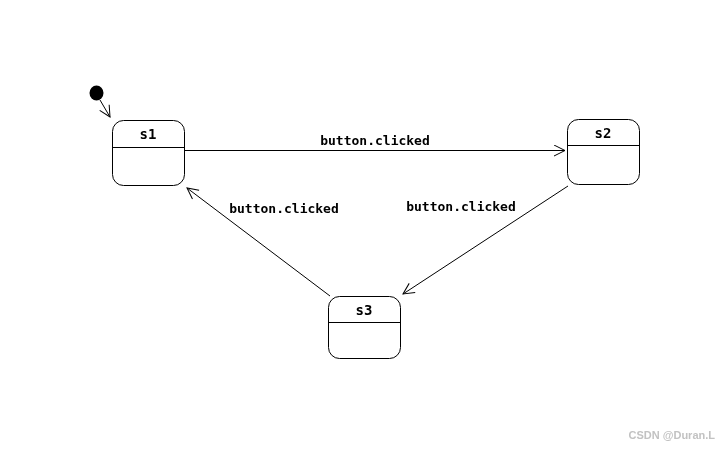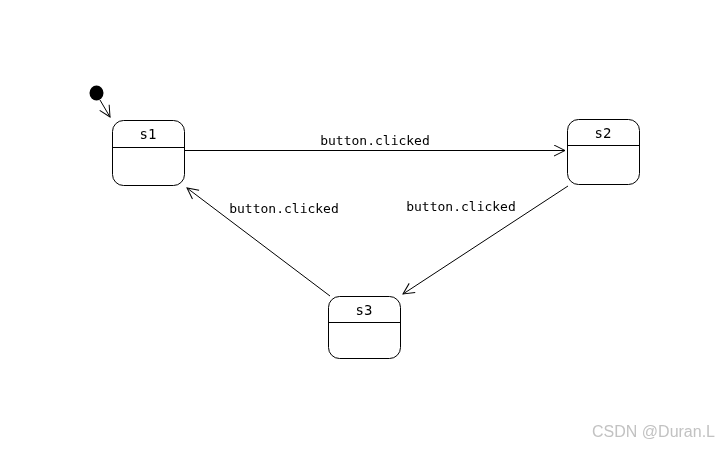--- a/index.html
+++ b/index.html
@@ -7,20 +7,21 @@
     padding: 0;
     background: #ffffff;
   }
   .canvas {
     position: relative;
     width: 728px;
     height: 449px;
     background: #ffffff;
     overflow: hidden;
     font-family: "DejaVu Sans Mono", monospace;
+    font-weight: bold;
   }
   svg { display: block; }
   .state-box {
     fill: #ffffff;
     stroke: #000000;
     stroke-width: 1;
   }
   .diagram-line {
     stroke: #000000;
     stroke-width: 1;
@@ -36,21 +37,21 @@
     font-family: "DejaVu Sans Mono", monospace;
     font-size: 13px;
     fill: #000000;
     text-anchor: middle;
   }
   .watermark {
     position: absolute;
     right: 13px;
     bottom: 8px;
     font-family: "Liberation Sans", sans-serif;
-    font-size: 16px;
+    font-size: 11px;
     color: #c2c2c2;
     user-select: none;
   }
 </style>
 </head>
 <body>
 
 <div class="canvas">
 
   <svg width="728" height="449" viewBox="0 0 728 449">

